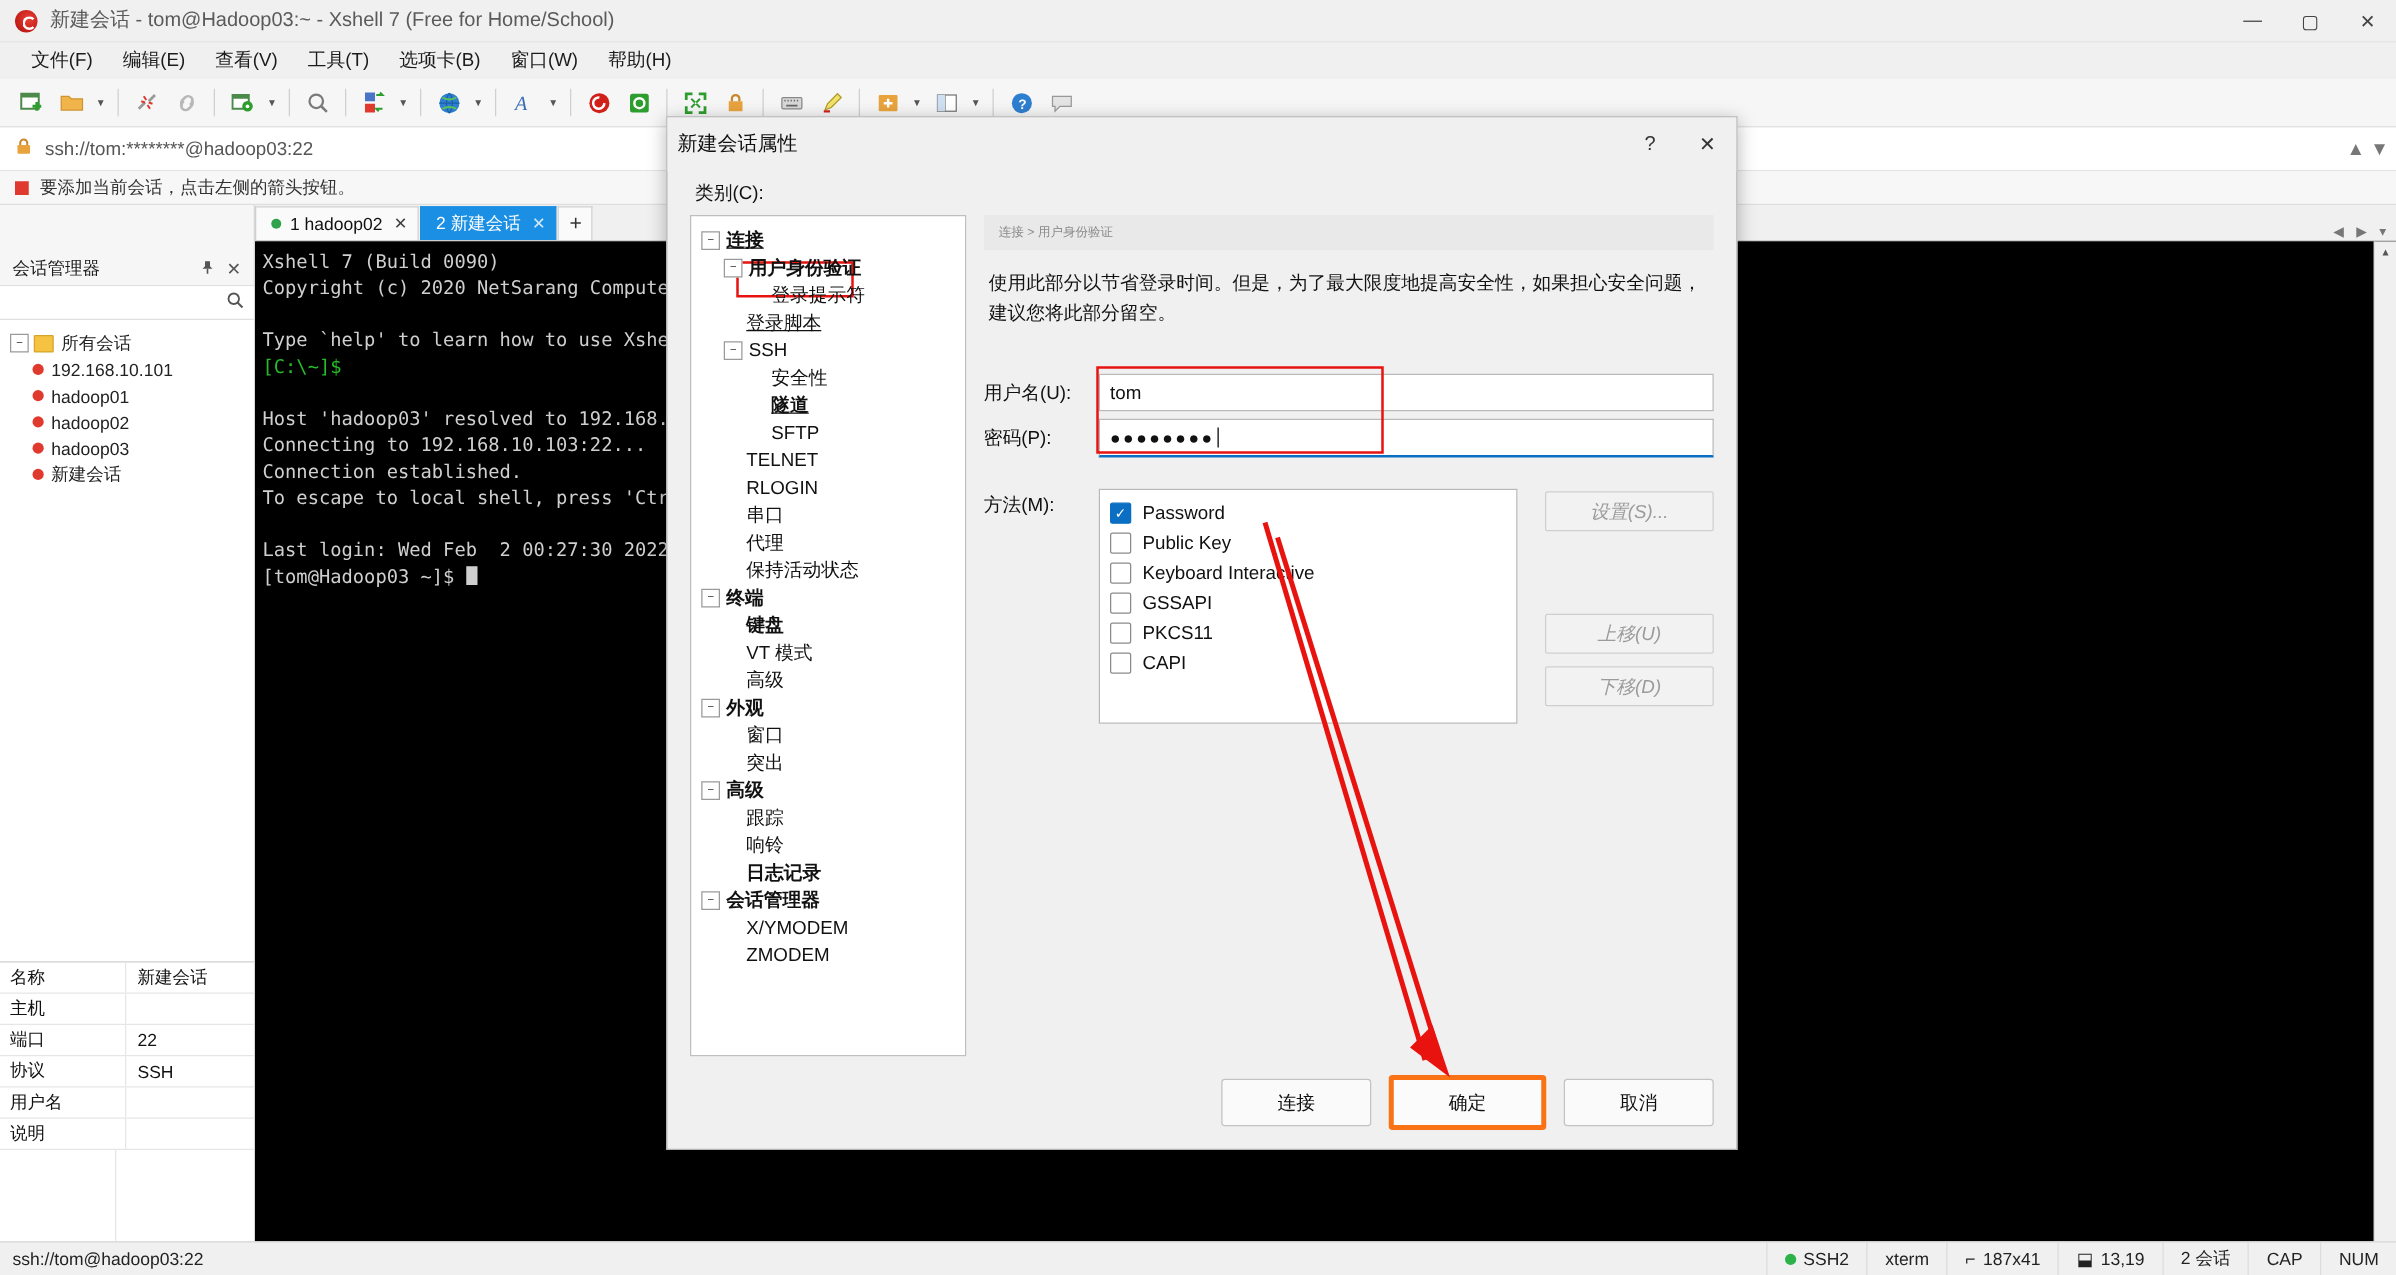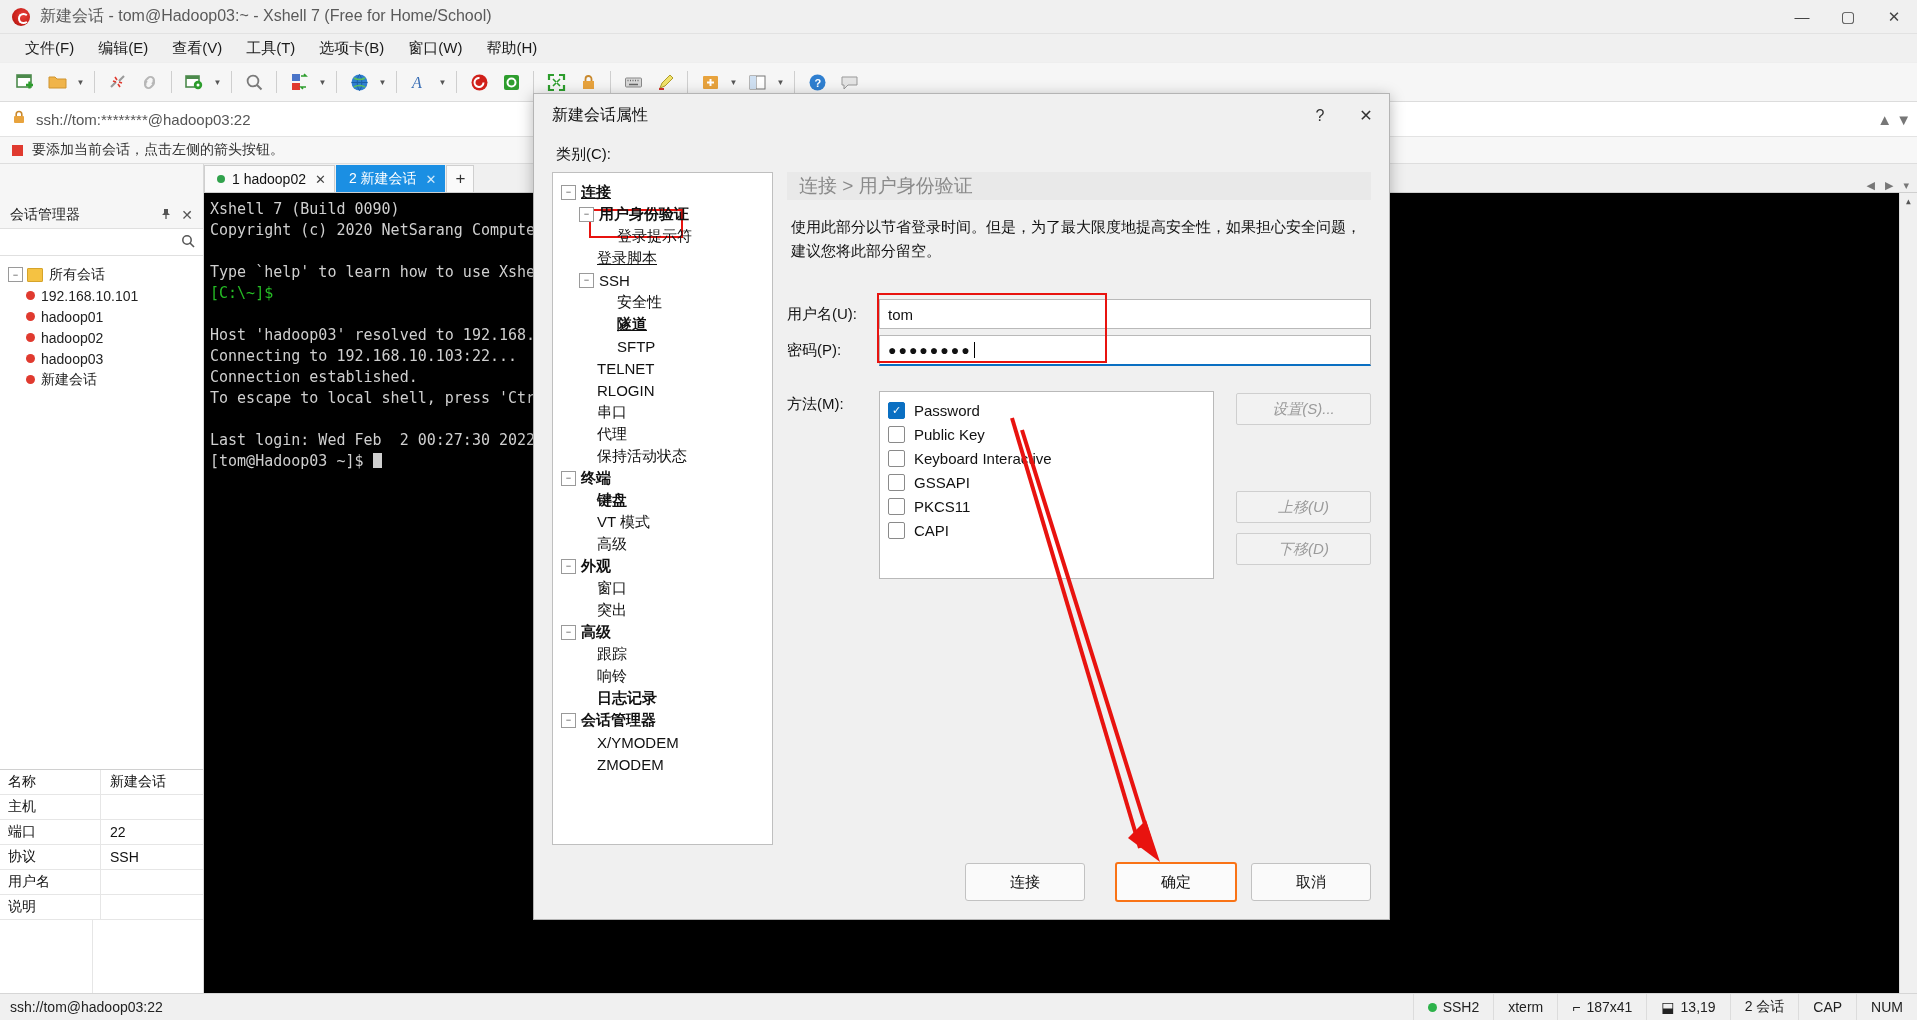--- a/index.html
+++ b/index.html
@@ -99,21 +99,21 @@
   .statusbar{position:absolute;left:0;bottom:0;width:1917px;height:26px;background:#f0f0f0;
       border-top:1px solid #d6d6d6;display:flex;align-items:center;font-size:14px;color:#222;}
   .st-left{padding-left:10px;}
   .st-right{margin-left:auto;display:flex;align-items:center;}
   .st-cell{padding:0 14px;display:flex;align-items:center;gap:6px;border-left:1px solid #dcdcdc;height:26px;}
   .st-dot{width:9px;height:9px;border-radius:50%;background:#2db24a;display:inline-block;}
 
   
   .dialog{position:absolute;left:533px;top:93px;width:855px;height:825px;background:#f0f0f0;
       border:1px solid #b4b4b4;box-shadow:0 3px 14px rgba(0,0,0,.28);display:flex;flex-direction:column;}
-  .dlg-title{height:43px;display:flex;align-items:center;padding-left:18px;font-size:16px;color:#111;background:#f0f0f0;}
+  .dlg-title{height:43px;display:flex;align-items:center;padding-left:8px;font-size:16px;color:#111;background:#f0f0f0;}
   .dlg-title .sp{margin-left:auto;display:flex;}
   .dlg-qm,.dlg-x{width:46px;height:43px;display:flex;align-items:center;justify-content:center;font-size:16px;color:#333;}
   .dlg-body{flex:1;padding:0 18px;display:flex;flex-direction:column;}
   .cat-label{font-size:15px;color:#111;margin:8px 0 8px 4px;}
   .dlg-main{flex:1;display:flex;gap:14px;}
   .cat-tree{width:218px;background:#fff;border:1px solid #bfbfbf;padding:8px 0 0 6px;
       font-size:15px;overflow:hidden;position:relative;}
   .ct-row{display:flex;align-items:center;height:22px;white-space:nowrap;position:relative;}
   .ct-exp{width:13px;height:13px;border:1px solid #9a9a9a;background:#fff;font-size:10px;line-height:1;
       display:flex;align-items:center;justify-content:center;color:#333;margin-right:5px;}
@@ -121,21 +121,21 @@
   .ct-lbl{color:#111;}
   .ct-lbl.b{font-weight:bold;}
   .ct-lbl.u{text-decoration:underline;}
   .ct-lvl1{padding-left:2px;}
   .ct-lvl2{padding-left:20px;}
   .ct-lvl3{padding-left:40px;}
   .ct-sel{position:absolute;left:36px;top:36px;width:90px;height:25px;border:2px solid #e8130f;}
 
   .pane{flex:1;display:flex;flex-direction:column;}
   .breadcrumb{height:28px;background:#e9e9e9;display:flex;align-items:center;padding-left:12px;
-      font-size:19px;color:#8a8a8a;}
+      font-size:10px;color:#8a8a8a;}
   .desc{font-size:15px;color:#111;line-height:24px;margin:15px 0 0 4px;}
   .desc p{margin:0 0 12px 0;}
   .form{margin-top:24px;position:relative;}
   .frow{display:flex;align-items:center;margin-bottom:6px;}
   .flabel{width:92px;font-size:15px;color:#111;}
   .finput{flex:1;height:28px;background:#fff;border:1px solid #b9b9b9;display:flex;align-items:center;
       padding-left:8px;font-size:15px;color:#111;}
   .finput.focus{border-bottom:2px solid #0a6fc2;}
   .pwd-dots{letter-spacing:2px;font-size:14px;}
   .caretbar{display:inline-block;width:1px;height:16px;background:#000;margin-left:2px;vertical-align:-3px;}
@@ -151,21 +151,21 @@
   .mside{margin-left:22px;display:flex;flex-direction:column;gap:0;padding-top:2px;font-style:italic;}
   .sbtn{width:133px;height:30px;border:1px solid #cfcfcf;background:#f2f2f2;color:#9b9b9b;
       font-size:15px;display:flex;align-items:center;justify-content:center;border-radius:2px;}
   .sbtn.g1{margin-top:0;}
   .sbtn.g2{margin-top:66px;}
   .sbtn.g3{margin-top:10px;}
 
   .dlg-foot{height:74px;display:flex;align-items:center;justify-content:flex-end;gap:14px;padding-right:18px;}
   .fbtn{width:118px;height:36px;border:1px solid #c2c2c2;background:#fafafa;font-size:15px;color:#111;
       display:flex;align-items:center;justify-content:center;border-radius:3px;}
-  .fbtn.primary{border:2px solid #f97316;background:#fbfbfb;margin-left:16px;}
+  .fbtn.primary{border:4px solid #f97316;background:#fbfbfb;}
 
   
   .annot{position:absolute;left:0;top:0;width:1917px;height:1020px;pointer-events:none;}
 </style>
 </head>
 <body>
 
 <div class="app">
 
   <div class="titlebar">

